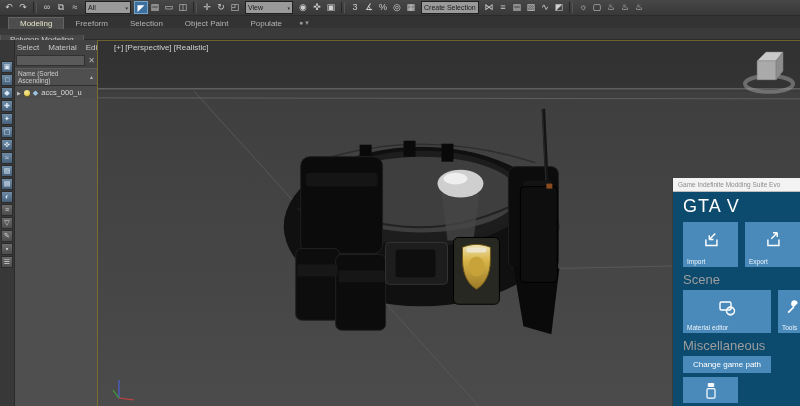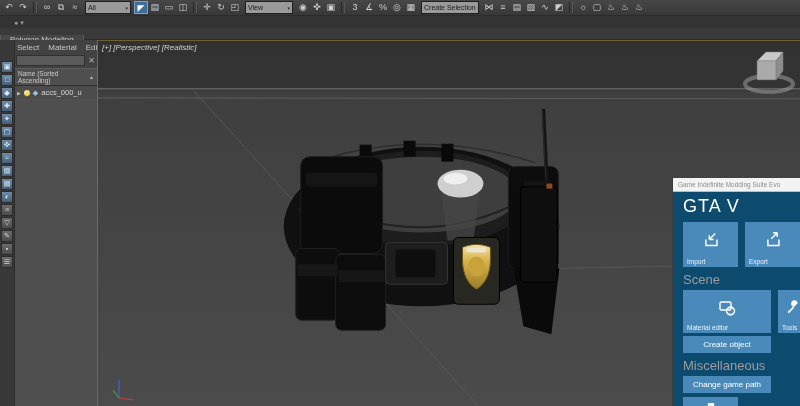--- a/index.html
+++ b/index.html
@@ -43,21 +43,21 @@
     border-top:1px solid #5c5c5c;border-bottom:1px solid #2e2e2e;font-size:6.5px;color:#cacaca;padding:1px 3px;}
   .ehead .sort{font-size:5px;color:#bbb;}
   .erow{display:flex;align-items:center;gap:3px;padding:2px 2px;font-size:7.5px;color:#d8d8d8;background:#4c4c4c;}
   .erow .exp{font-size:5px;color:#bdbdbd;}
   .bulb{width:6px;height:6px;border-radius:50%;background:radial-gradient(circle at 35% 30%,#f6ea9a,#e3c43c);box-shadow:0 1px 0 #6e5f1c;}
   .nodeicon{color:#9cc3e0;font-size:7px;}
   .ebody{flex:1;background:#4f4f4f;}
   
   .viewport{flex:1;position:relative;box-sizing:border-box;border-left:1px solid #7a6c30;border-top:1px solid #6d6130;
     background:linear-gradient(180deg,#313131 0px,#343434 46px,#3f3f3f 52px,#4b4b4b 100%);overflow:hidden;}
-  .vlabel{position:absolute;top:2px;left:4px;font-size:8px;color:#d2d2d2;z-index:2;font-style:italic;}
+  .vlabel{position:absolute;top:2px;left:16px;font-size:8px;color:#d2d2d2;z-index:2;}
   .vcanvas{position:absolute;inset:0;width:100%;height:100%;}
   
   .gims{position:absolute;left:672px;top:178px;width:128px;height:228px;overflow:hidden;z-index:5;
     background:#0c4a6e;border-left:1px solid #3c3c3c;display:flex;flex-direction:column;}
   .gtitle{background:#f3f3f3;border-bottom:1px solid #bdbdbd;color:#8c8c8c;font-size:6.5px;padding:3px 5px 3px 5px;white-space:nowrap;}
   .gbody{flex:1;padding:3px 0 0 10px;}
   .gheading{color:#ffffff;font-size:18px;font-weight:200;letter-spacing:1px;margin:1px 0 5px 0;}
   .tilerow{display:flex;gap:7px;}
   .tile{background:#4a8abb;position:relative;flex-shrink:0;}
   .tile.small{width:55px;height:45px;}
@@ -135,20 +135,21 @@
   <span class="tbgroup">
       <span class="tbi">☼</span>
       <span class="tbi">▢</span>
       <span class="tbi">♨</span>
       <span class="tbi">♨</span>
       <span class="tbi">♨</span>
     </span>
 </div>
 
 <div class="ribbon">
+  <span><span class="rtab active">Modeling</span><span class="rtab">Freeform</span><span class="rtab">Selection</span><span class="rtab">Object Paint</span><span class="rtab">Populate</span></span>
   <span class="roverflow">● ▾</span>
 </div>
 <div class="subrow">
   <span class="subtab">Polygon Modeling</span>
 </div>
 
 <div class="content">
 
   <div class="explorer">
     <div class="strip">
@@ -302,21 +303,20 @@
         <span class="tlabel">Material editor</span>
       </div>
       <div class="tile tools">
         <svg class="ticon" width="16" height="16" viewBox="0 0 20 20">
           <path d="M4,17 L11,10" stroke="#fff" stroke-width="2.2" fill="none"></path>
           <path d="M11,10 a4.2,4.2 0 1 1 5,-5 l-3,3 z" fill="#fff"></path>
         </svg>
         <span class="tlabel">Tools</span>
       </div>
     </div>
-    <div class="gbtn">Create object</div>
     <div class="gsection">Miscellaneous</div>
     <div class="gbtn">Change game path</div>
     <div class="tile bottom">
       <svg class="ticon" width="16" height="20" viewBox="0 0 20 24">
         <rect x="6" y="2" width="8" height="5" rx="1" fill="#fff" opacity="0.95"></rect>
         <rect x="5" y="9" width="10" height="12" rx="1.5" fill="none" stroke="#fff" stroke-width="1.5"></rect>
       </svg>
     </div>
   </div>
 </div>

